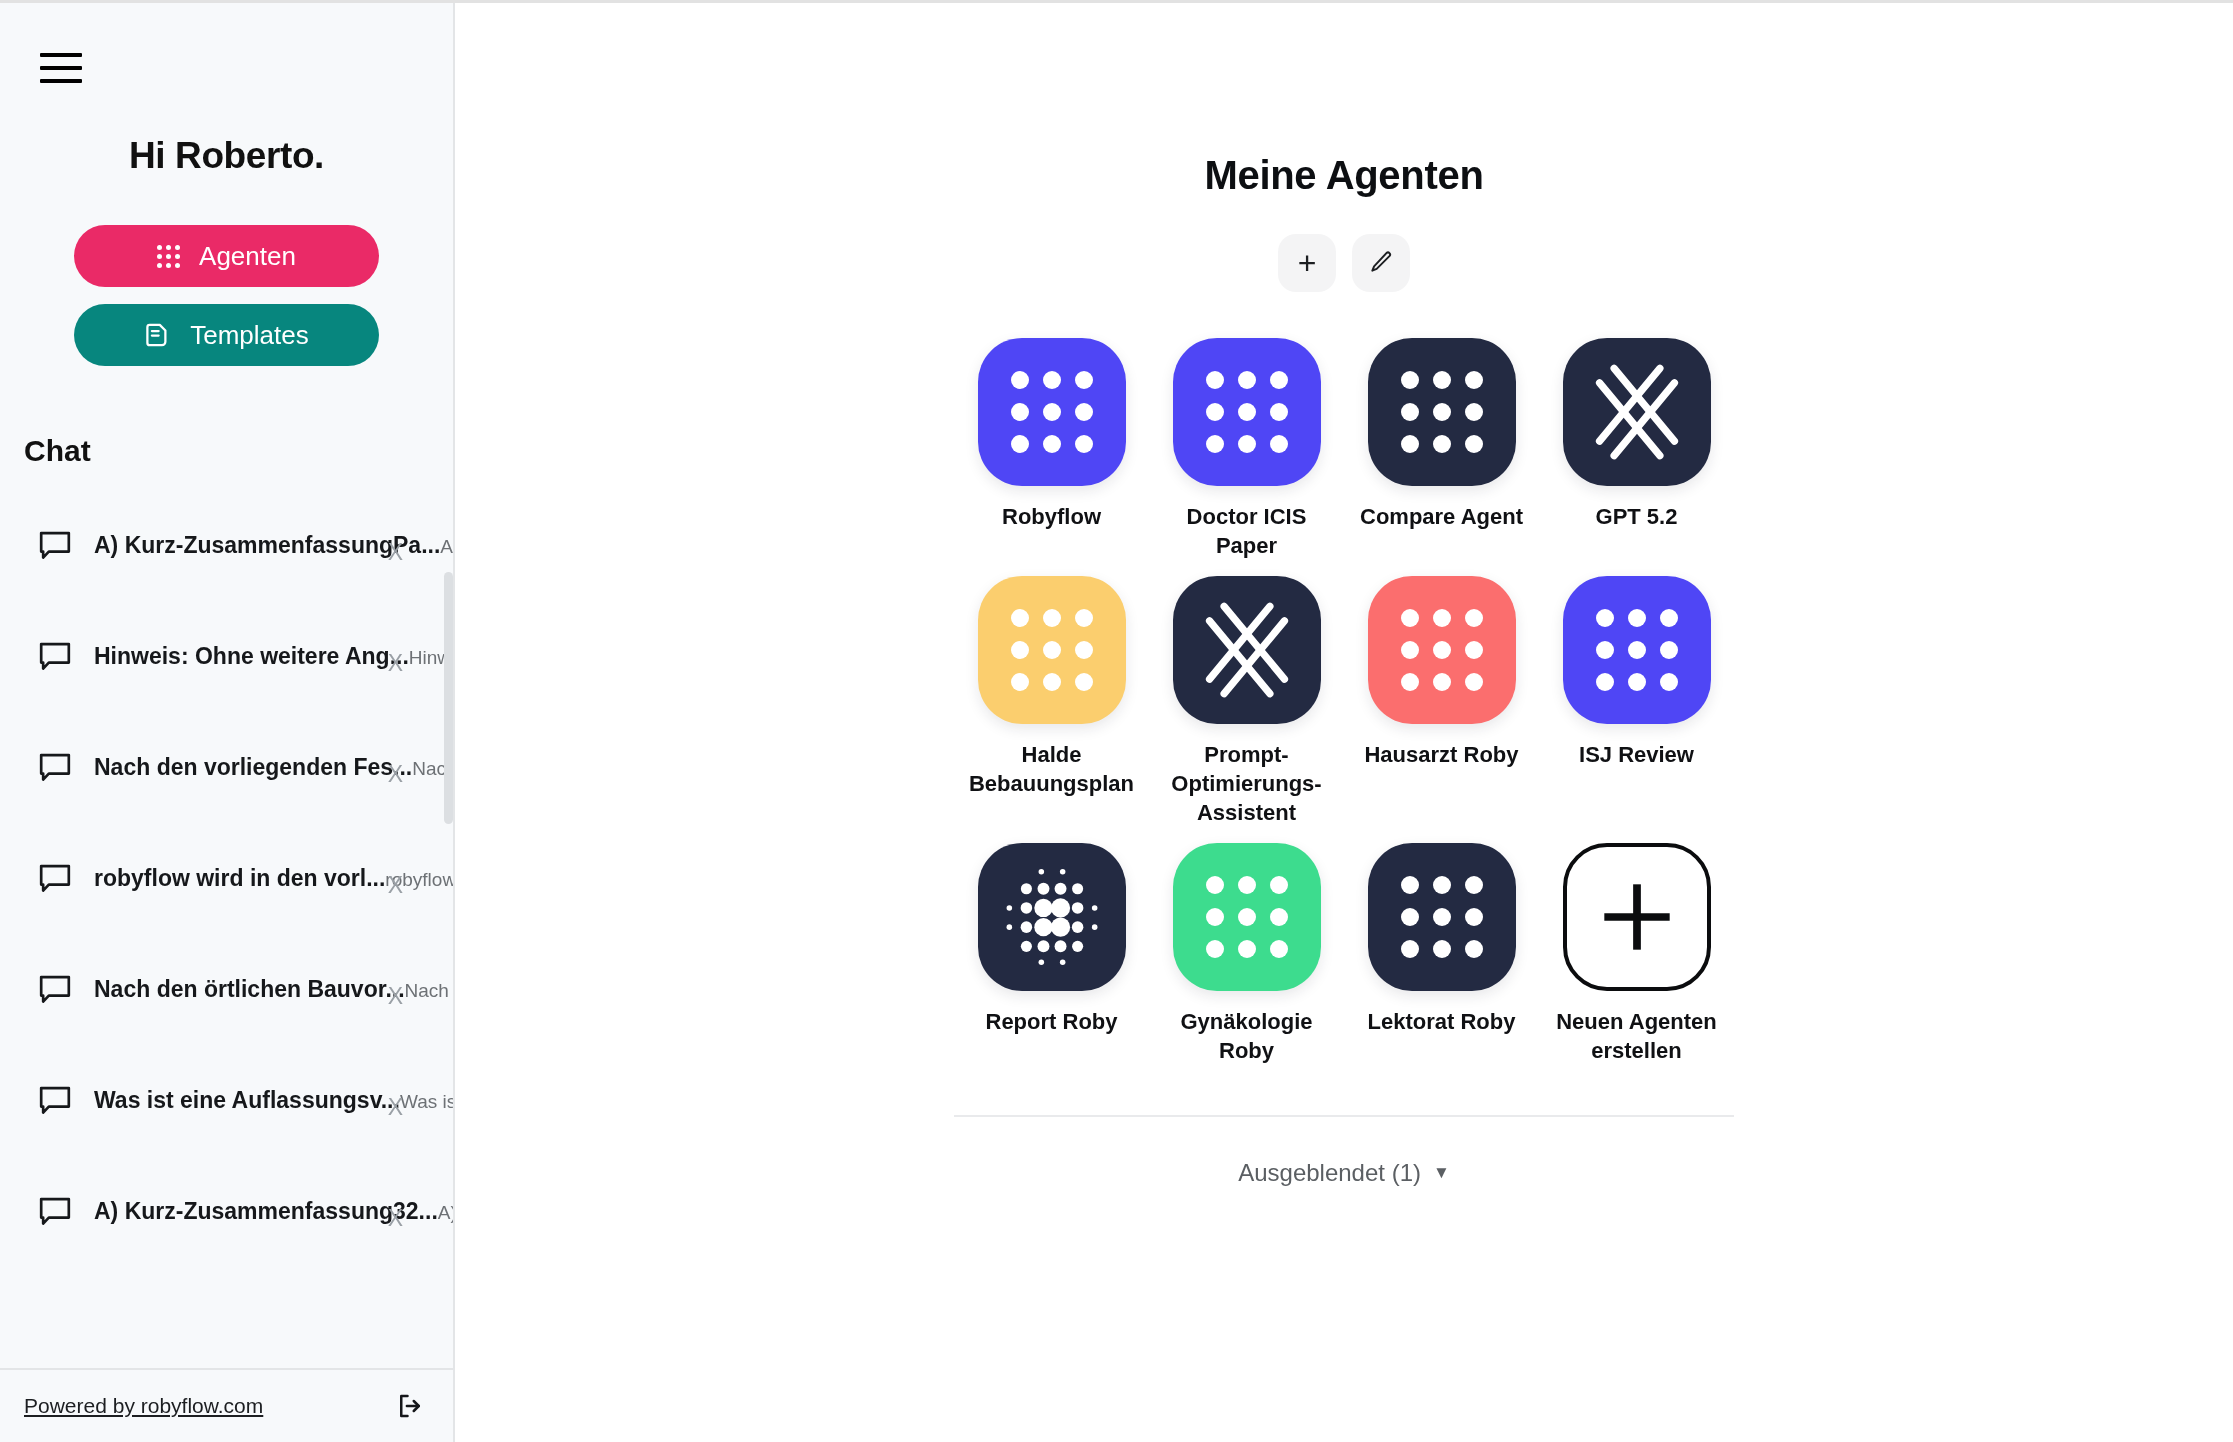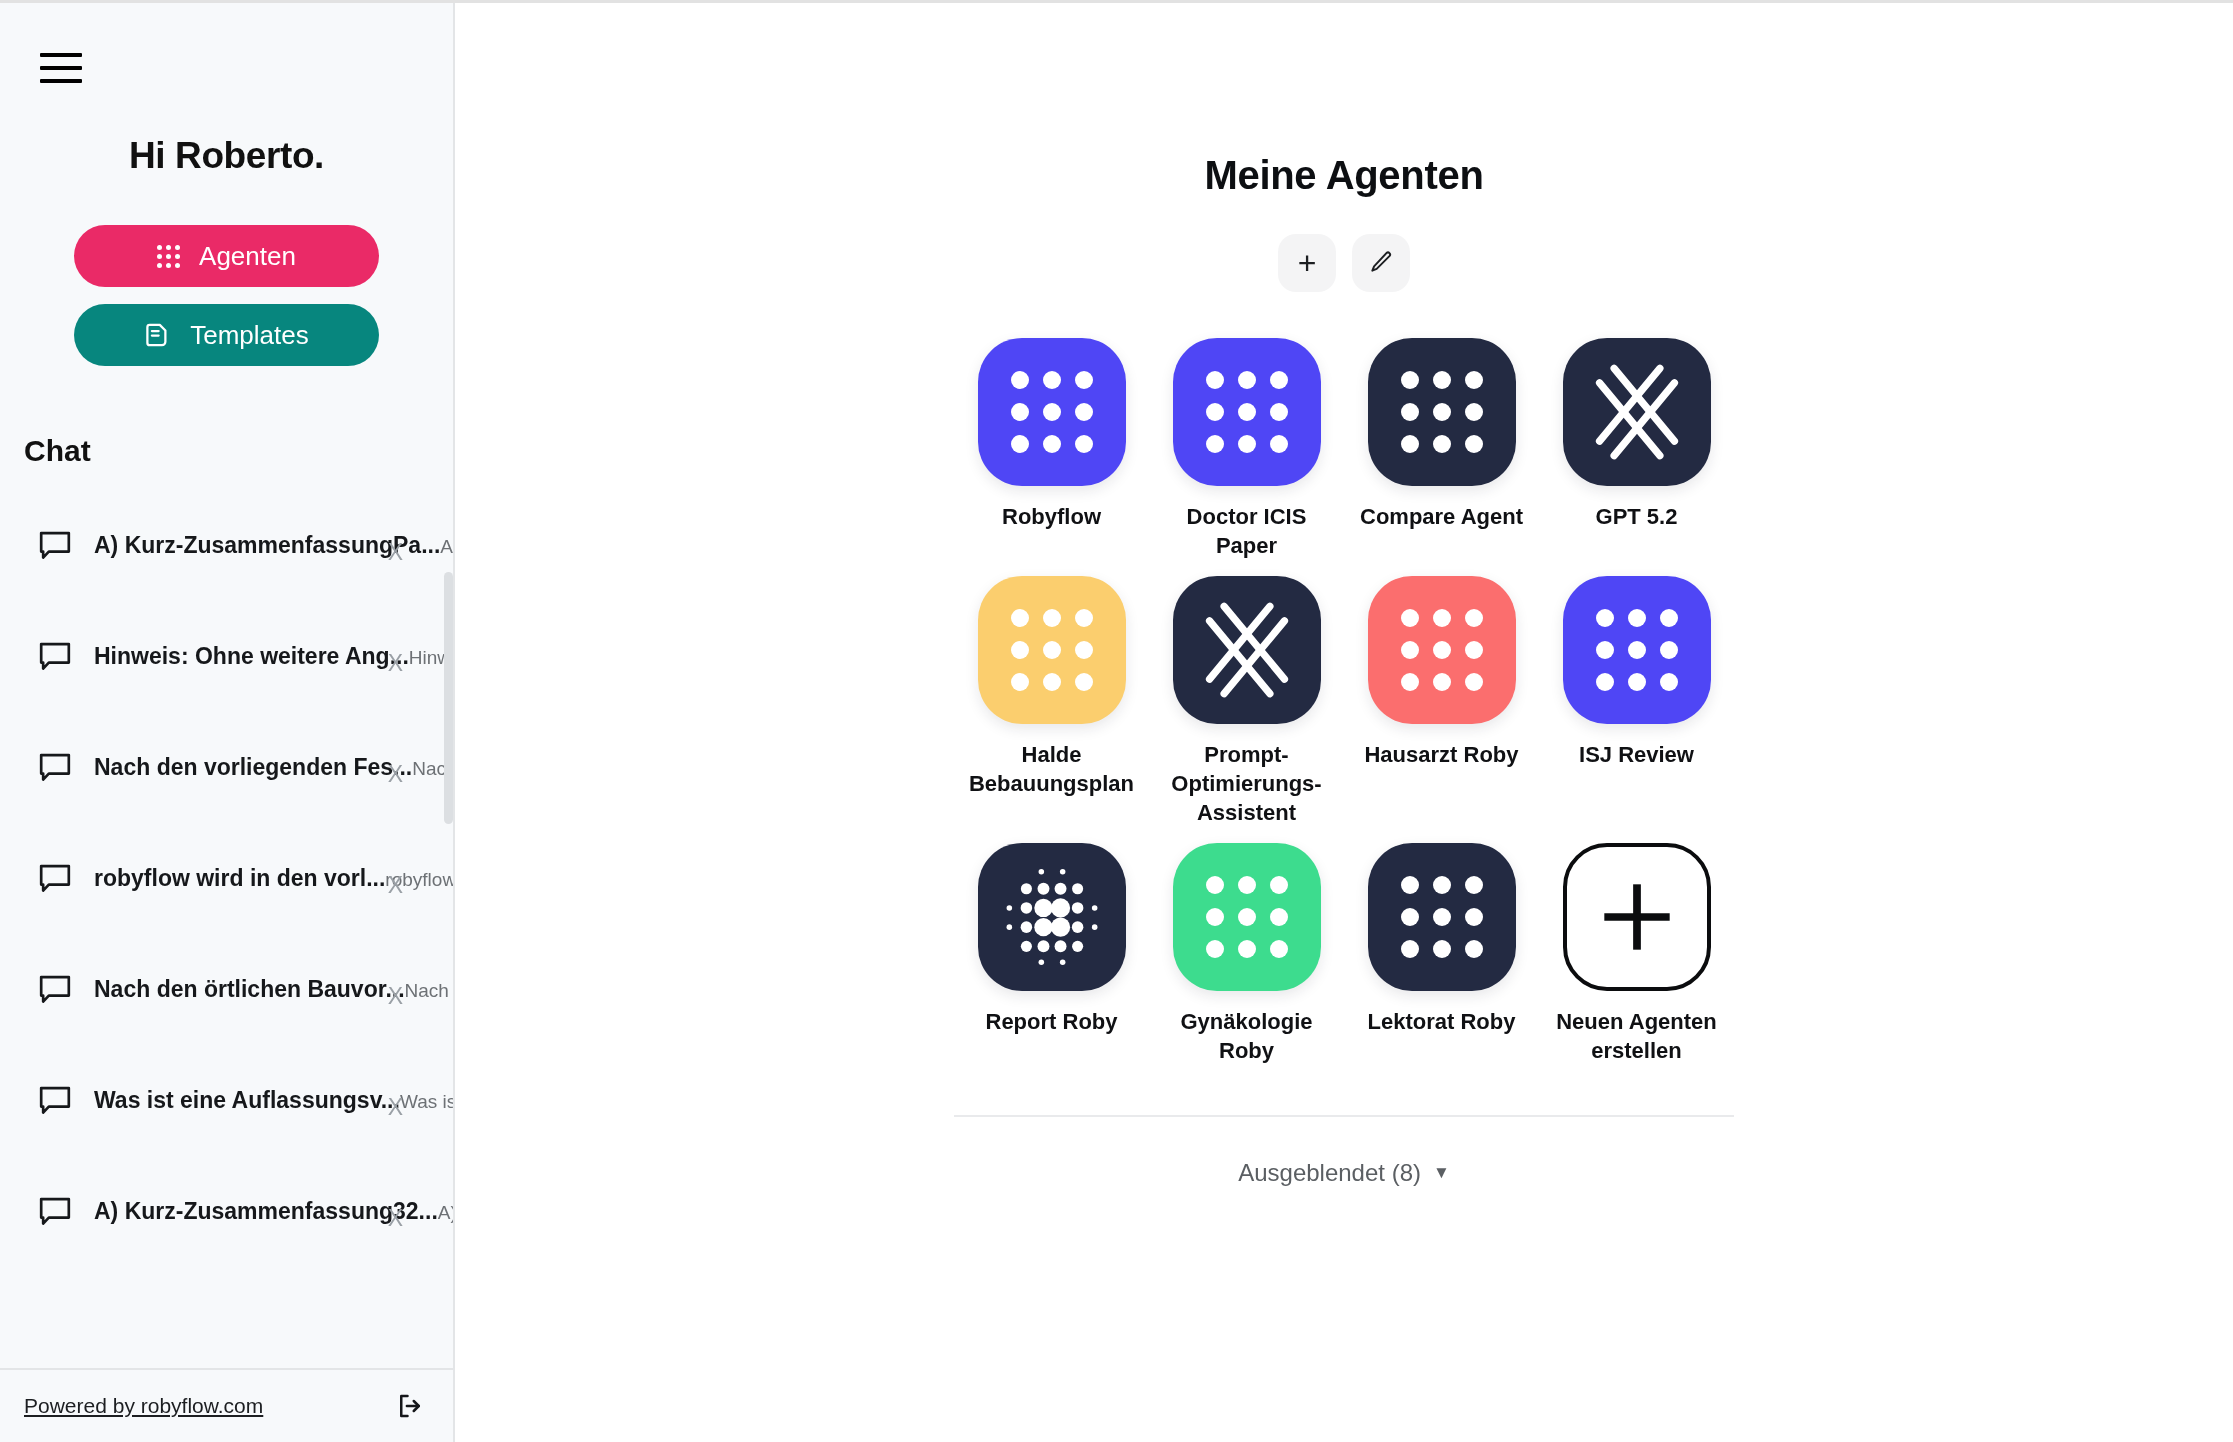--- a/index.html
+++ b/index.html
@@ -630,19 +630,19 @@
               </svg>
             </span>
           </span>
           <span class="agent-label">Neuen Agenten erstellen</span>
         </div>
       </div>
 
     <div class="divider"></div>
 
     <div class="hidden-toggle">
-      <span>Ausgeblendet (8)</span>
+      <span>Ausgeblendet (1)</span>
       <span class="caret">▼</span>
     </div>
 
   </main>
 
 </div>
 
 </body></html>

